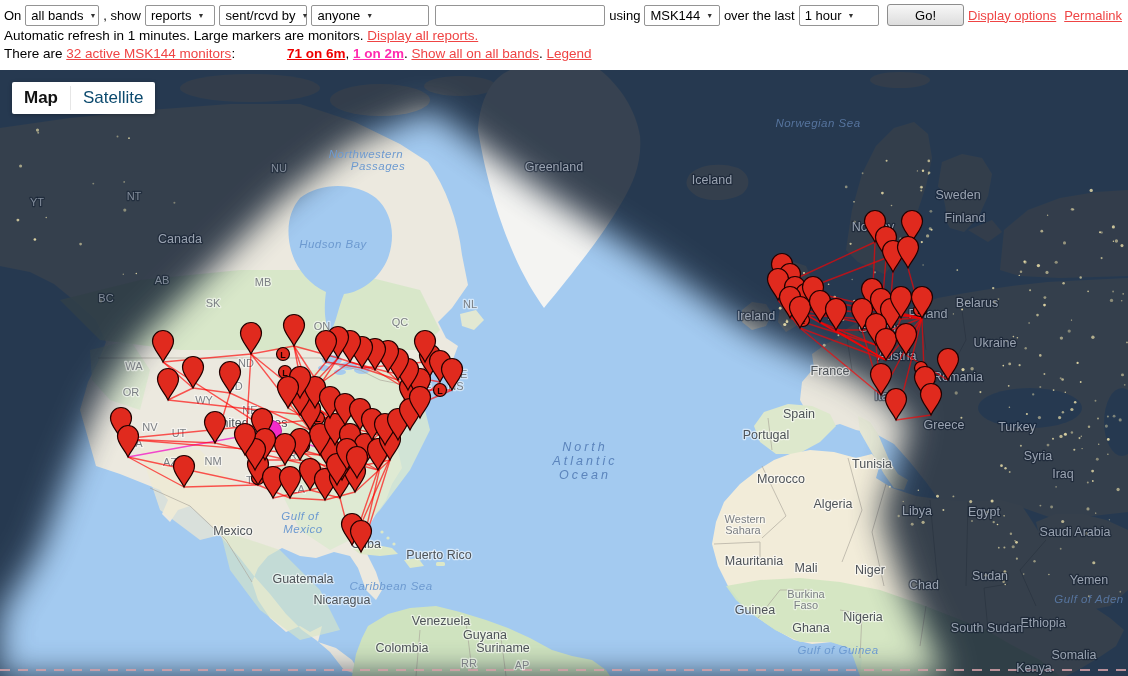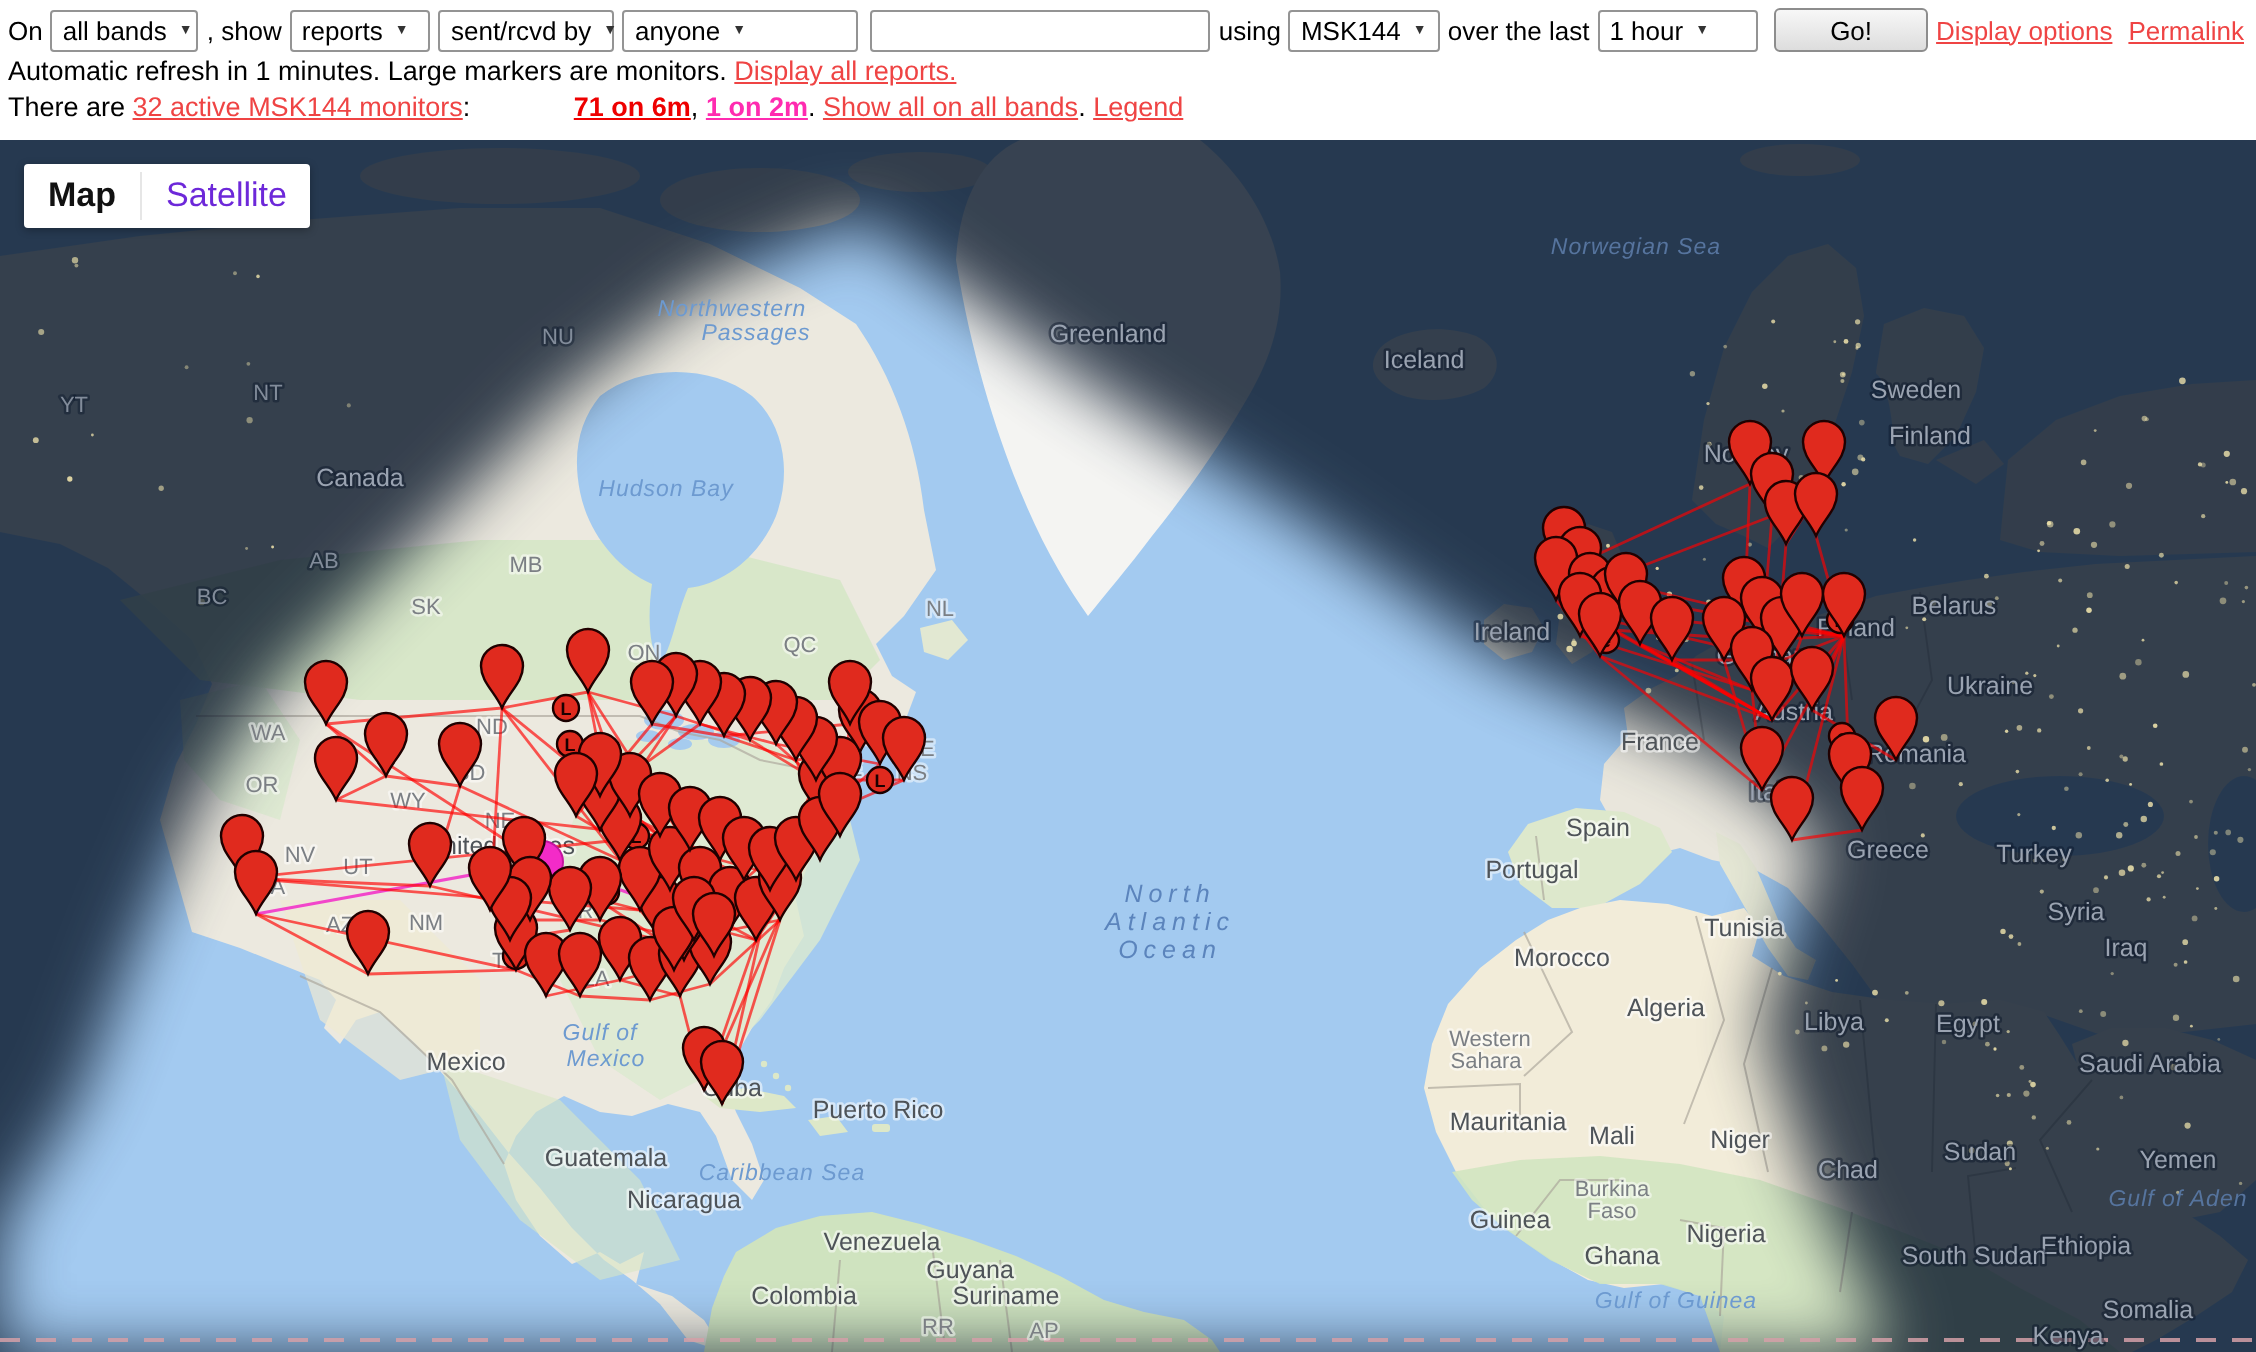--- a/index.html
+++ b/index.html
@@ -14,21 +14,21 @@
   .go-btn{height:22px;padding:0 27px;margin-left:4px;border:1px solid #8d8d8d;border-radius:3px;background:linear-gradient(#f7f7f7,#dddddd);font-size:13px;font-family:"Liberation Sans",sans-serif;cursor:pointer;}
   .right-links{margin-left:auto;display:flex;gap:8px;padding-right:2px;}
   a.lnk{color:#ef4444;text-decoration:underline;cursor:pointer;}
   .row2,.row3{padding:1px 4px;font-size:13.5px;line-height:16px;color:#000;white-space:nowrap;}
   a.red-lnk{color:#ee0000;font-weight:bold;text-decoration:underline;cursor:pointer;margin-left:48px;}
   a.pink-lnk{color:#ff2bb0;font-weight:bold;text-decoration:underline;cursor:pointer;}
   
   .map-wrap{position:absolute;left:0;top:70px;width:1128px;height:606px;background:#a3caf0;}
   .map-wrap svg{position:absolute;left:0;top:0;}
   .map-type{position:absolute;left:12px;top:12px;display:flex;background:#fff;border-radius:2px;box-shadow:0 1px 4px rgba(0,0,0,.3);z-index:4;font-size:17px;}
-  .mt-btn{padding:6px 12px;color:#6d28d9;cursor:pointer;}
+  .mt-btn{padding:6px 12px;color:#0c4a6e;cursor:pointer;}
   .mt-btn.active{font-weight:bold;color:#111;}
   .mt-div{width:1px;background:#e6e6e6;margin:4px 0;}
 </style>
 </head>
 <body>
 
 <div class="page">
 
   <div class="toolbar">
     <div class="row1">

